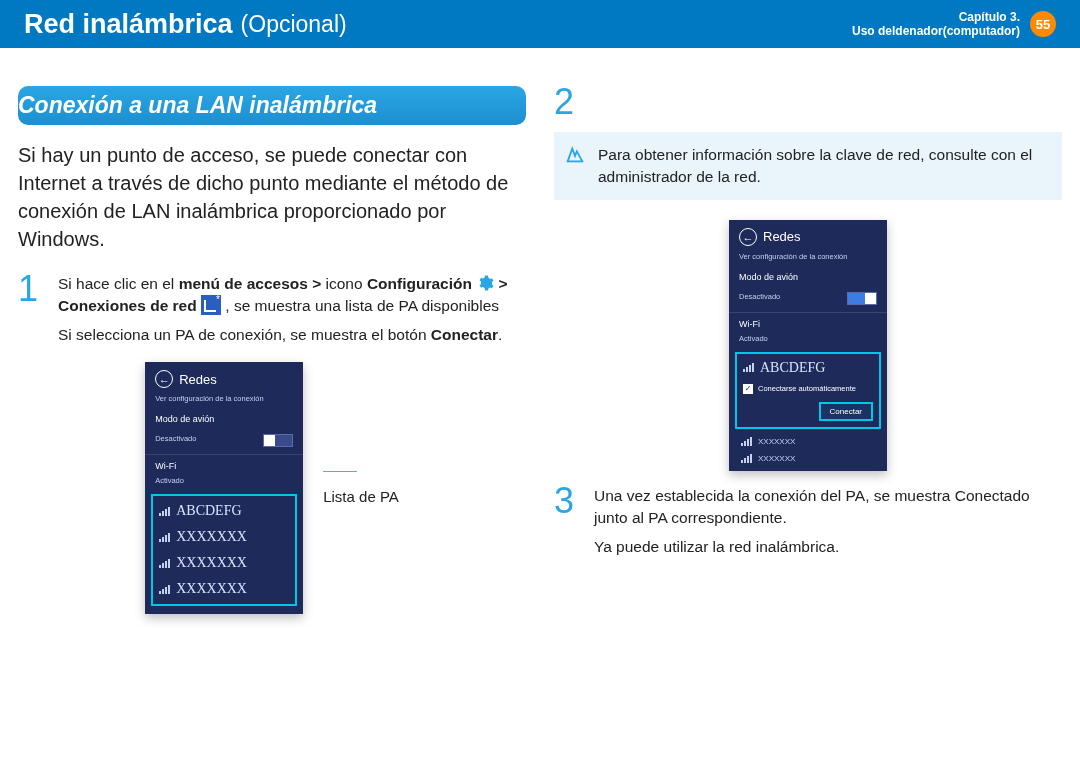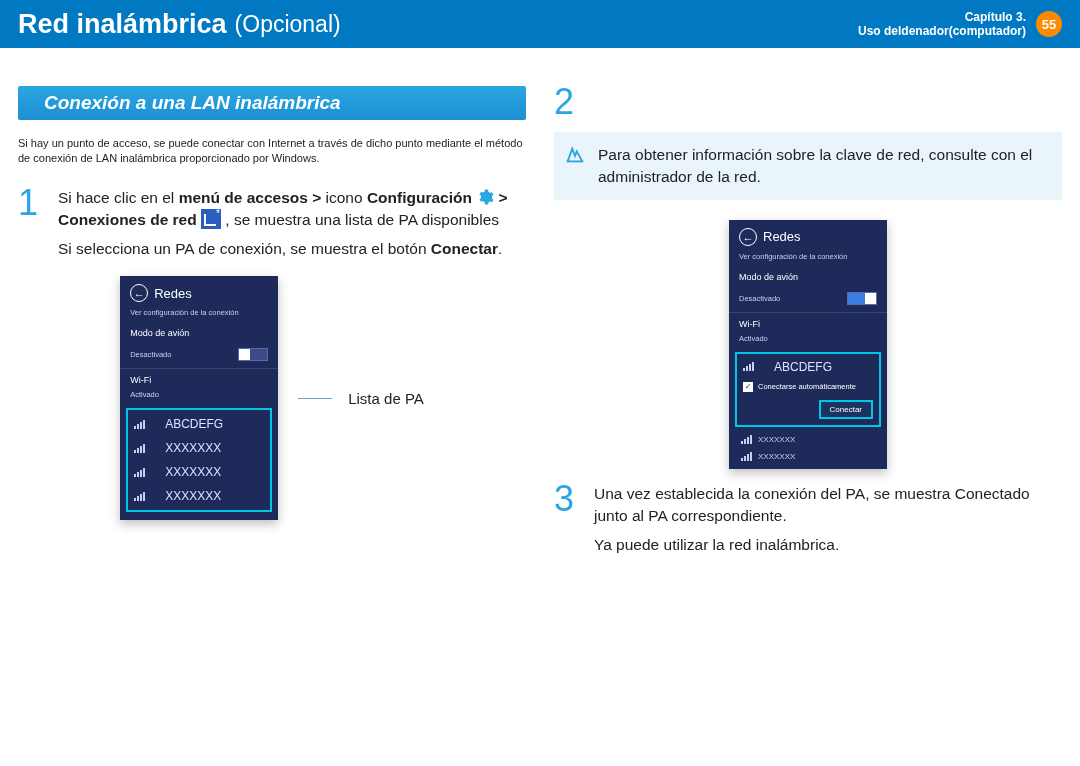--- a/index.html
+++ b/index.html
@@ -11,21 +11,21 @@
     color: #222;
     position: relative;
     overflow: hidden;
   }
   
   .header-bar {
     background: #0079c2;
     height: 48px;
     display: flex;
     align-items: center;
-    padding: 0 18px;
+    padding: 0 24px;
     color: #fff;
     position: relative;
   }
   .header-title {
     font-size: 27px;
     font-weight: 700;
   }
   .header-sub {
     font-size: 23px;
     font-weight: 400;
@@ -61,27 +61,27 @@
     display: flex;
     gap: 28px;
     padding: 38px 18px 18px 18px;
   }
   .col { flex: 1; }
   .section-banner {
     background: linear-gradient(#2aa6e3, #1d8fd1);
     color: #fff;
     font-weight: 700;
     font-style: italic;
-    font-size: 19px;
-    padding: 6px 26px;
-    border-radius: 2px;
+    font-size: 23px;
+    padding: 6px 0;
+    border-radius: 10px;
     margin-bottom: 14px;
   }
   .body-text {
-    font-size: 11px;
+    font-size: 20px;
     line-height: 1.4;
     margin-bottom: 20px;
     margin-top: 16px;
   }
   .step {
     display: flex;
     gap: 10px;
     margin-bottom: 10px;
   }
   .step-num {
@@ -163,34 +163,34 @@
     padding: 8px 10px 4px 10px;
     font-size: 13px;
   }
   .back-circle {
     width: 18px;height:18px;border:1.5px solid #fff;border-radius:50%;
     display:flex;align-items:center;justify-content:center;font-size:11px;
   }
   .shot .small { font-size: 7.5px; padding: 2px 10px 6px 10px; color:#c7d0ee; }
   .shot-row {
     padding: 5px 10px;
-    display:flex;justify-content:space-between;align-items:center;
+    display:flex;justify-content:space-between;align-items:flex-start;
   }
   .shot-row.section-divide { border-top:1px solid rgba(255,255,255,.12); margin-top:2px; padding-top:6px;}
   .toggle {
     width: 30px; height: 13px; background:#3a4a8a;position:relative;border:1px solid #5b6aa8;
   }
   .toggle::after{content:"";position:absolute;right:0;top:0;width:11px;height:11px;background:#fff;}
   .toggle.on { background:#3b7de0; }
   .toggle.on::after{right:0;}
   .toggle.off::after{left:0;right:auto;}
   .status-label { font-size:7.5px;color:#c7d0ee; }
   .ap-list { border:2px solid #00c7e6; margin:4px 6px; padding:2px 0;}
   .ap-item {
-    display:flex;align-items:center;gap:20px;padding:5px 6px;font-size:12px;color:#dbe3ff;
+    display:flex;align-items:center;gap:6px;padding:5px 6px;font-size:14px;color:#dbe3ff;font-family:Liberation Serif, serif;
   }
   .sig-icon { display:inline-flex; gap:1px; align-items:flex-end; height:9px;}
   .sig-icon span{display:inline-block;width:2px;background:#c7d0ee;}
   .sig-icon span:nth-child(1){height:3px}
   .sig-icon span:nth-child(2){height:5px}
   .sig-icon span:nth-child(3){height:7px}
   .sig-icon span:nth-child(4){height:9px}
   .selected-block{
     border:2px solid #00c7e6; margin:4px 6px; padding:4px 6px 6px 6px;
   }
@@ -298,21 +298,21 @@
             <span class="sig-icon">
                 <span></span>
                 <span></span>
                 <span></span>
                 <span></span>
               </span>
             <span>XXXXXXX</span>
           </div>
         </div>
       </div>
-      <div style="display:flex;align-items:center;gap:16px;">
+      <div style="display:flex;align-items:flex-start;gap:16px;flex-direction:column;">
         <div class="lead-line"></div>
         <span class="callout-label">Lista de PA</span>
       </div>
     </div>
   </div>
 
   <div class="col">
 
     <div class="step">
       <div class="step-num">2</div>

